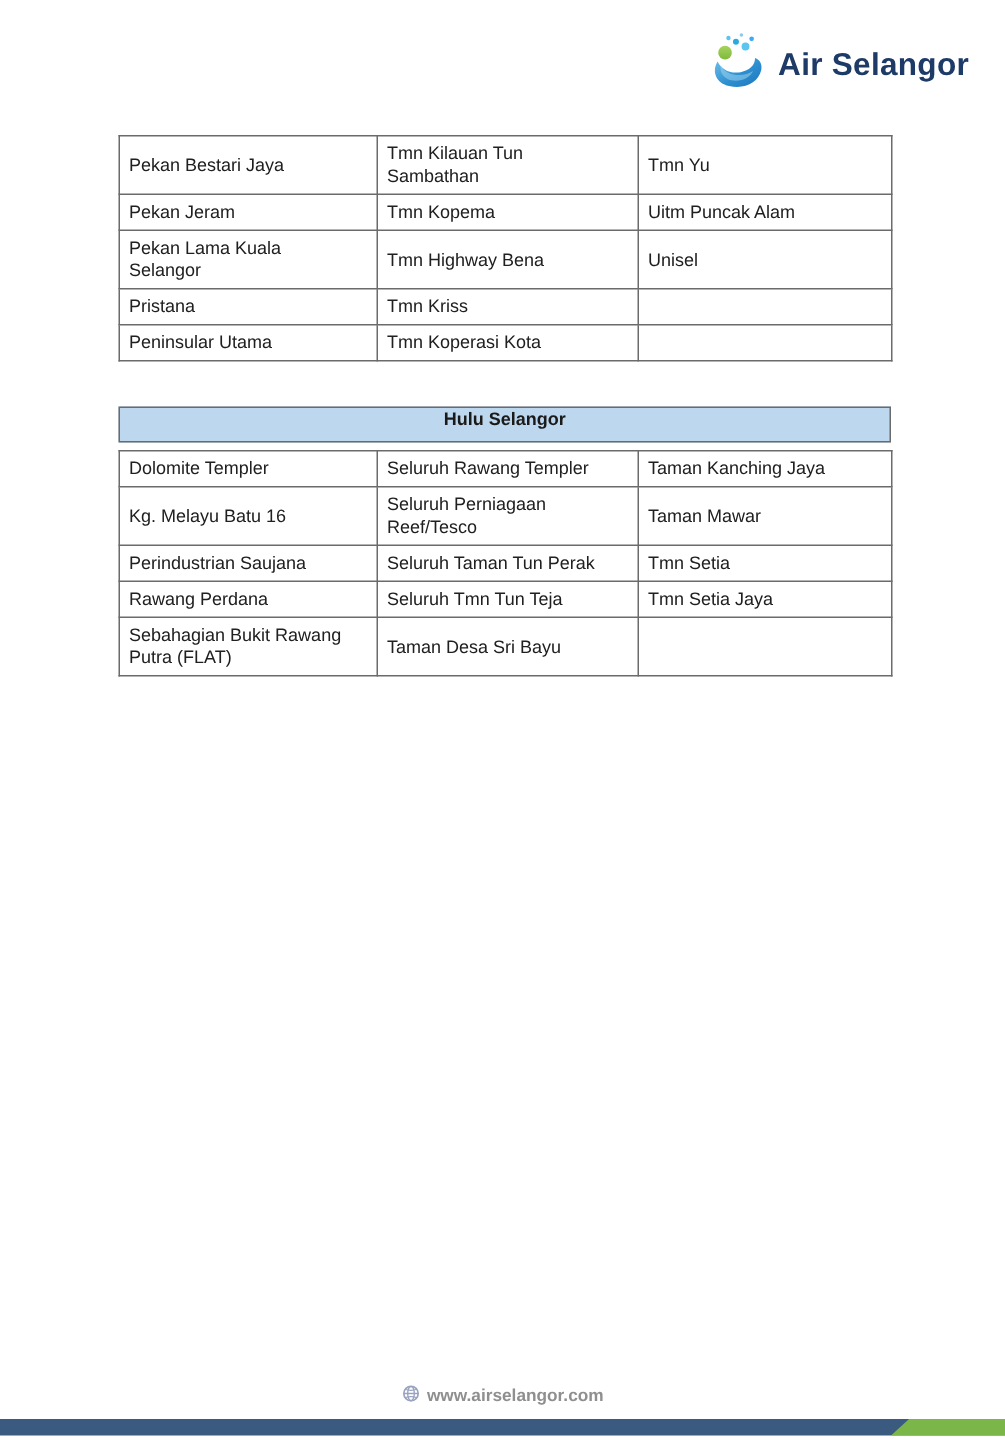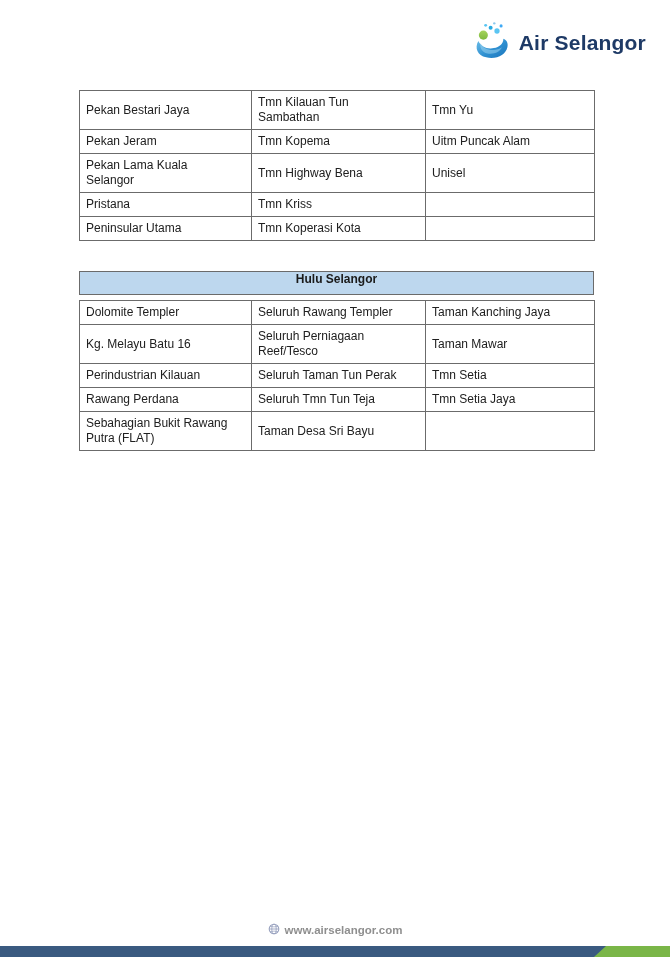--- a/index.html
+++ b/index.html
@@ -182,21 +182,21 @@
           <td>Dolomite Templer</td>
           <td>Seluruh Rawang Templer</td>
           <td>Taman Kanching Jaya</td>
         </tr>
         <tr>
           <td>Kg. Melayu Batu 16</td>
           <td>Seluruh Perniagaan Reef/Tesco</td>
           <td>Taman Mawar</td>
         </tr>
         <tr>
-          <td>Perindustrian Kilauan</td>
+          <td>Perindustrian Saujana</td>
           <td>Seluruh Taman Tun Perak</td>
           <td>Tmn Setia</td>
         </tr>
         <tr>
           <td>Rawang Perdana</td>
           <td>Seluruh Tmn Tun Teja</td>
           <td>Tmn Setia Jaya</td>
         </tr>
         <tr>
           <td>Sebahagian Bukit Rawang Putra (FLAT)</td>

